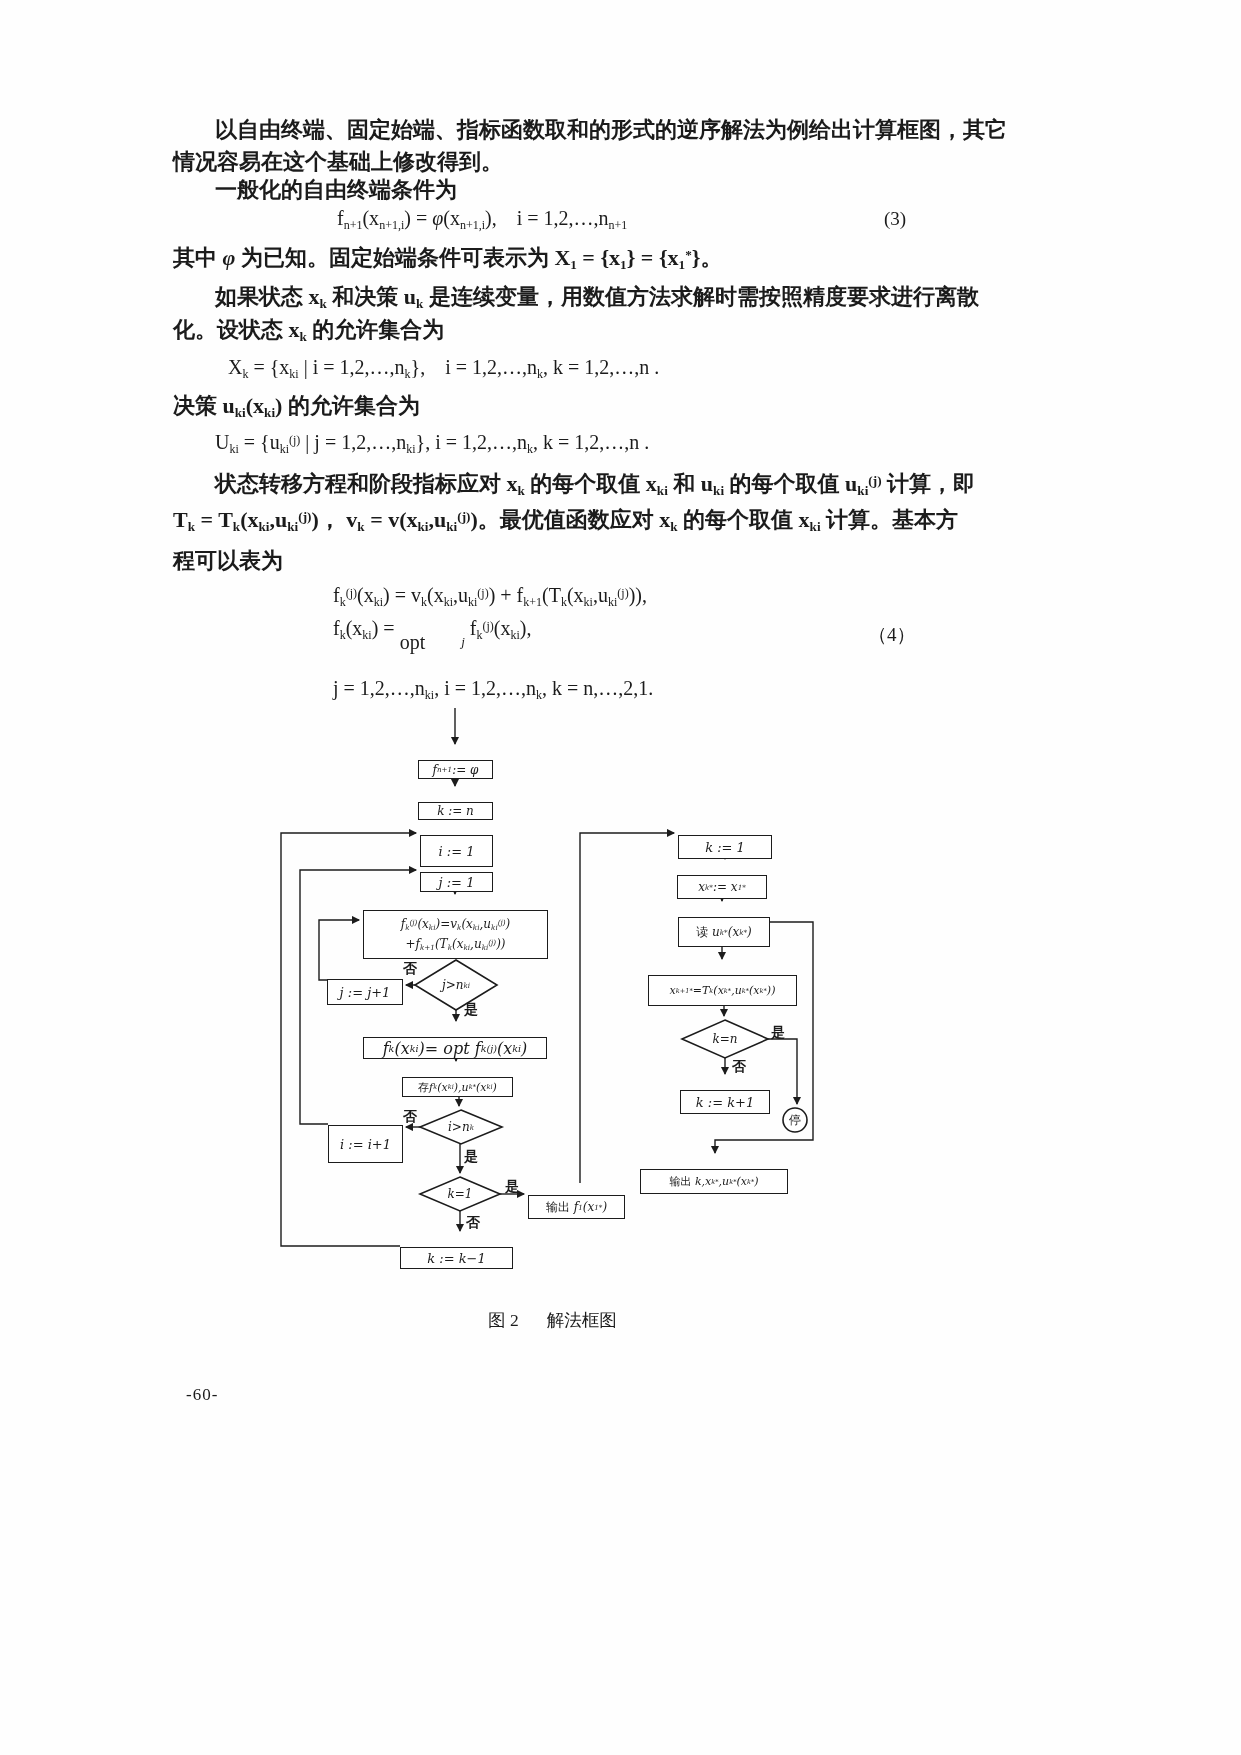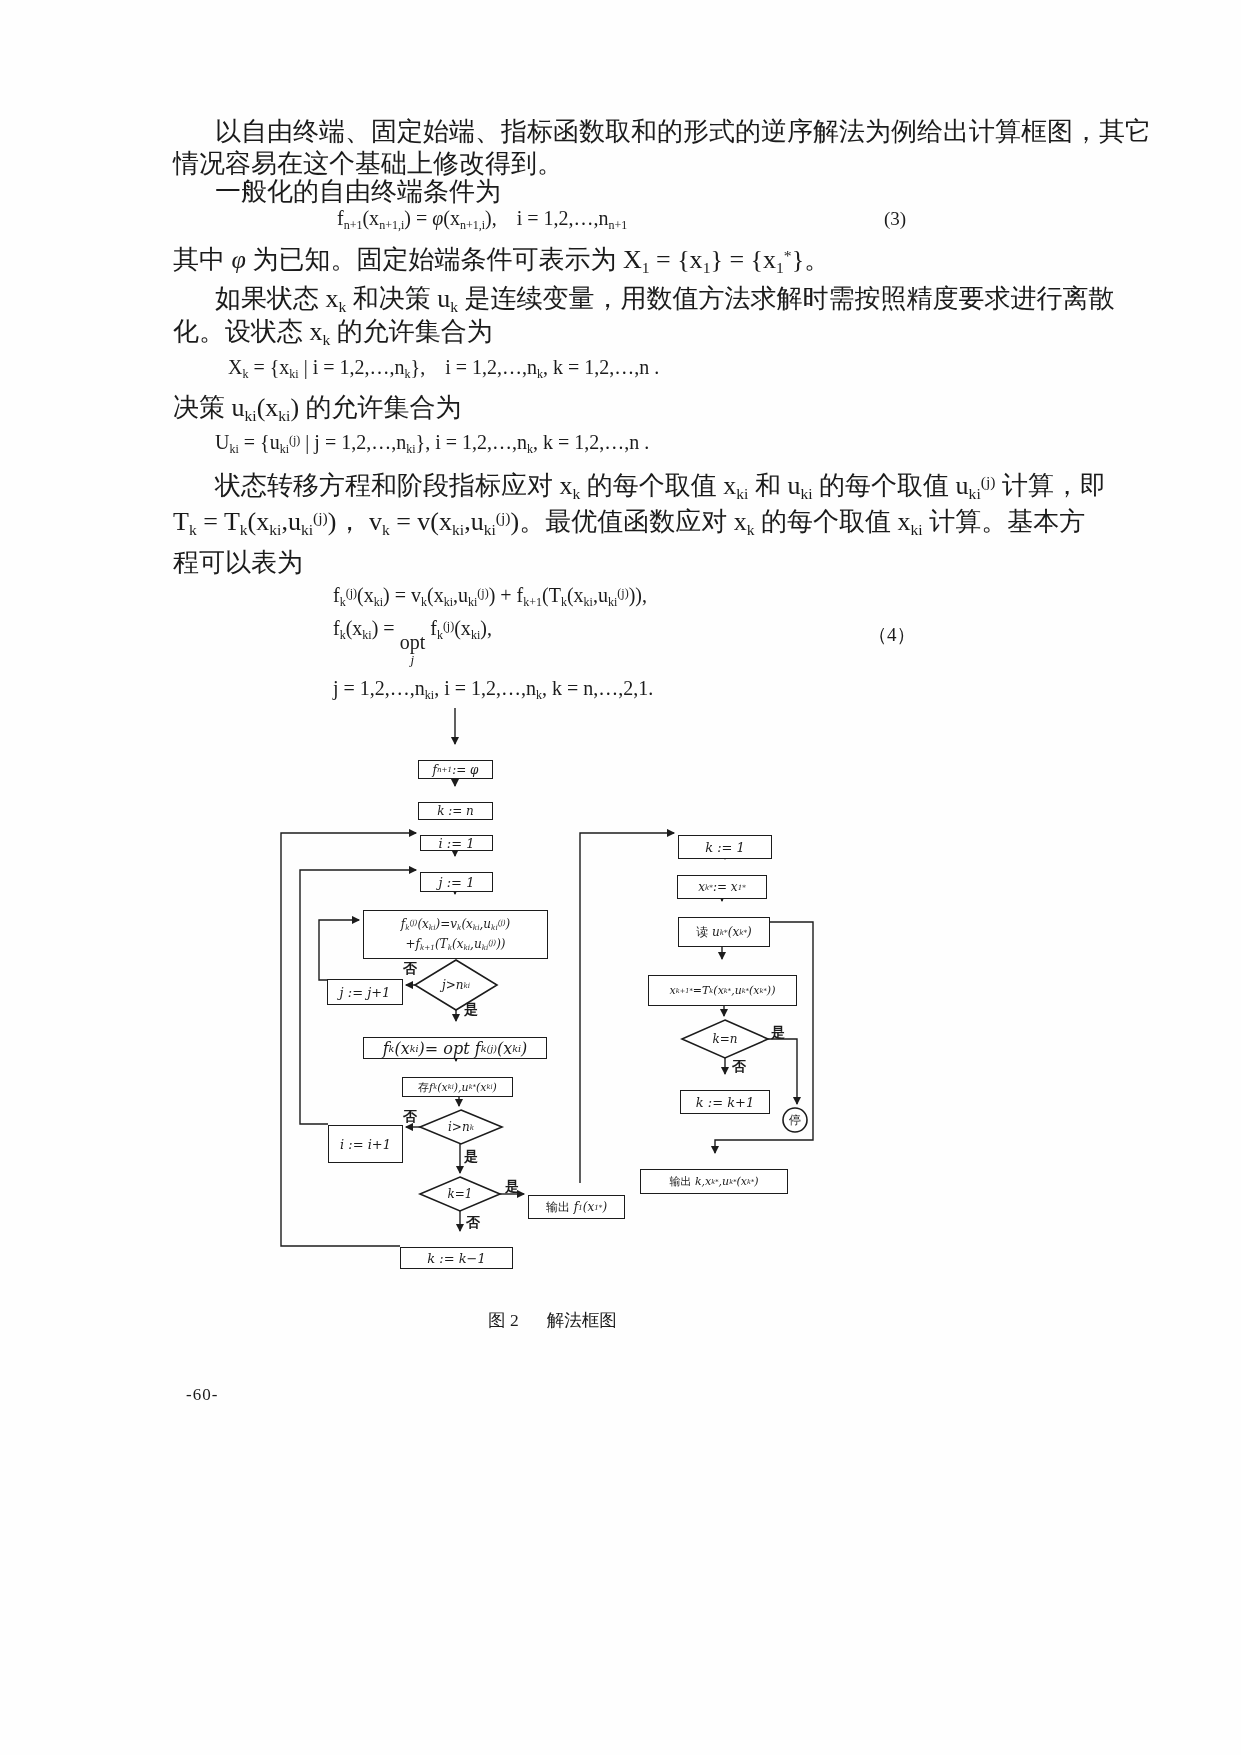--- a/index.html
+++ b/index.html
@@ -1,23 +1,23 @@
 <!DOCTYPE html>
 <html><head>
 <meta charset="utf-8">
 <style>
   html,body{margin:0;padding:0;background:#e8e8e8;}
   .page{position:relative;width:1241px;height:1755px;background:#fefefe;margin:0 auto;
         font-family:"Liberation Serif","DejaVu Serif",serif;color:#1b1b1b;overflow:hidden;}
-  .tl{position:absolute;white-space:nowrap;font-size:26px;line-height:1.25;}
+  .tl{position:absolute;white-space:nowrap;font-size:22px;line-height:1.25;font-weight:bold;}
   .eq{position:absolute;white-space:nowrap;font-size:20px;line-height:1.2;text-align:right;}
   .eqlabel{position:absolute;font-size:19px;}
   sub{font-size:.60em;vertical-align:-0.32em;}
   sup{font-size:.60em;vertical-align:0.45em;}
-  .opt{display:inline-flex;flex-direction:column;align-items:center;vertical-align:-14px;}
+  .opt{display:inline-flex;flex-direction:row;align-items:center;vertical-align:-14px;gap:36px;}
   .opt .oj{font-size:13px;font-style:italic;line-height:.9;}
   
   .fc{position:absolute;left:240px;top:700px;width:600px;height:600px;}
   .fc svg{position:absolute;left:0;top:0;}
   .fcb{position:absolute;box-sizing:border-box;border:1.6px solid #1c1c1c;background:#fff;
        display:flex;align-items:center;justify-content:center;
        font-family:"DejaVu Serif",serif;font-style:italic;font-size:13px;white-space:nowrap;margin-top:12px;}
   .fcd{position:absolute;display:flex;align-items:center;justify-content:center;
        font-family:"DejaVu Serif",serif;font-style:italic;font-size:12px;white-space:nowrap;}
   .cjk{font-style:normal;font-family:"Liberation Serif",serif;}
@@ -98,21 +98,21 @@
         <polygon points="216,260 257,285 216,310 175,285"></polygon>
         <polygon points="221,410 262,427 221,444 180,427"></polygon>
         <polygon points="220,477 260,494 220,511 180,494"></polygon>
         <polygon points="485,320 528,339 485,358 442,339"></polygon>
         <circle cx="555" cy="420" r="12"></circle>
       </g>
     </svg>
 
     <div class="fcb" style="left:178px;top:48px;width:75px;height:19px;font-size:12px">f<sub>n+1</sub> := φ</div>
     <div class="fcb" style="left:178px;top:90px;width:75px;height:18px;font-size:12px">k := n</div>
-    <div class="fcb" style="left:180px;top:123px;width:73px;height:16px">i := 1</div>
+    <div class="fcb" style="left:180px;top:123px;width:73px;height:32px">i := 1</div>
     <div class="fcb" style="left:180px;top:160px;width:73px;height:20px">j := 1</div>
     <div class="fcb" style="left:123px;top:198px;width:185px;height:49px;flex-direction:column;font-size:12px;line-height:1.5">
       <span>f<sub>k</sub><sup>(j)</sup>(x<sub>ki</sub>)=v<sub>k</sub>(x<sub>ki</sub>,u<sub>ki</sub><sup>(j)</sup>)</span>
       <span>+f<sub>k+1</sub>(T<sub>k</sub>(x<sub>ki</sub>,u<sub>ki</sub><sup>(j)</sup>))</span>
     </div>
     <div class="fcb" style="left:87px;top:267px;width:76px;height:26px">j := j+1</div>
     <div class="fcb" style="left:123px;top:325px;width:184px;height:22px;font-size:16px">f<sub>k</sub>(x<sub>ki</sub>)= opt f<sub>k</sub><sup>(j)</sup>(x<sub>ki</sub>)</div>
     <div class="fcb" style="left:162px;top:365px;width:111px;height:20px;font-size:11px"><span class="cjk">存</span>f<sub>k</sub>(x<sub>ki</sub>),u<sub>k</sub><sup>*</sup>(x<sub>ki</sub>)</div>
     <div class="fcb" style="left:88px;top:413px;width:75px;height:38px">i := i+1</div>
     <div class="fcb" style="left:288px;top:483px;width:97px;height:24px;font-size:12px"><span class="cjk">输出</span>&nbsp;f<sub>1</sub>(x<sub>1</sub><sup>*</sup>)</div>

